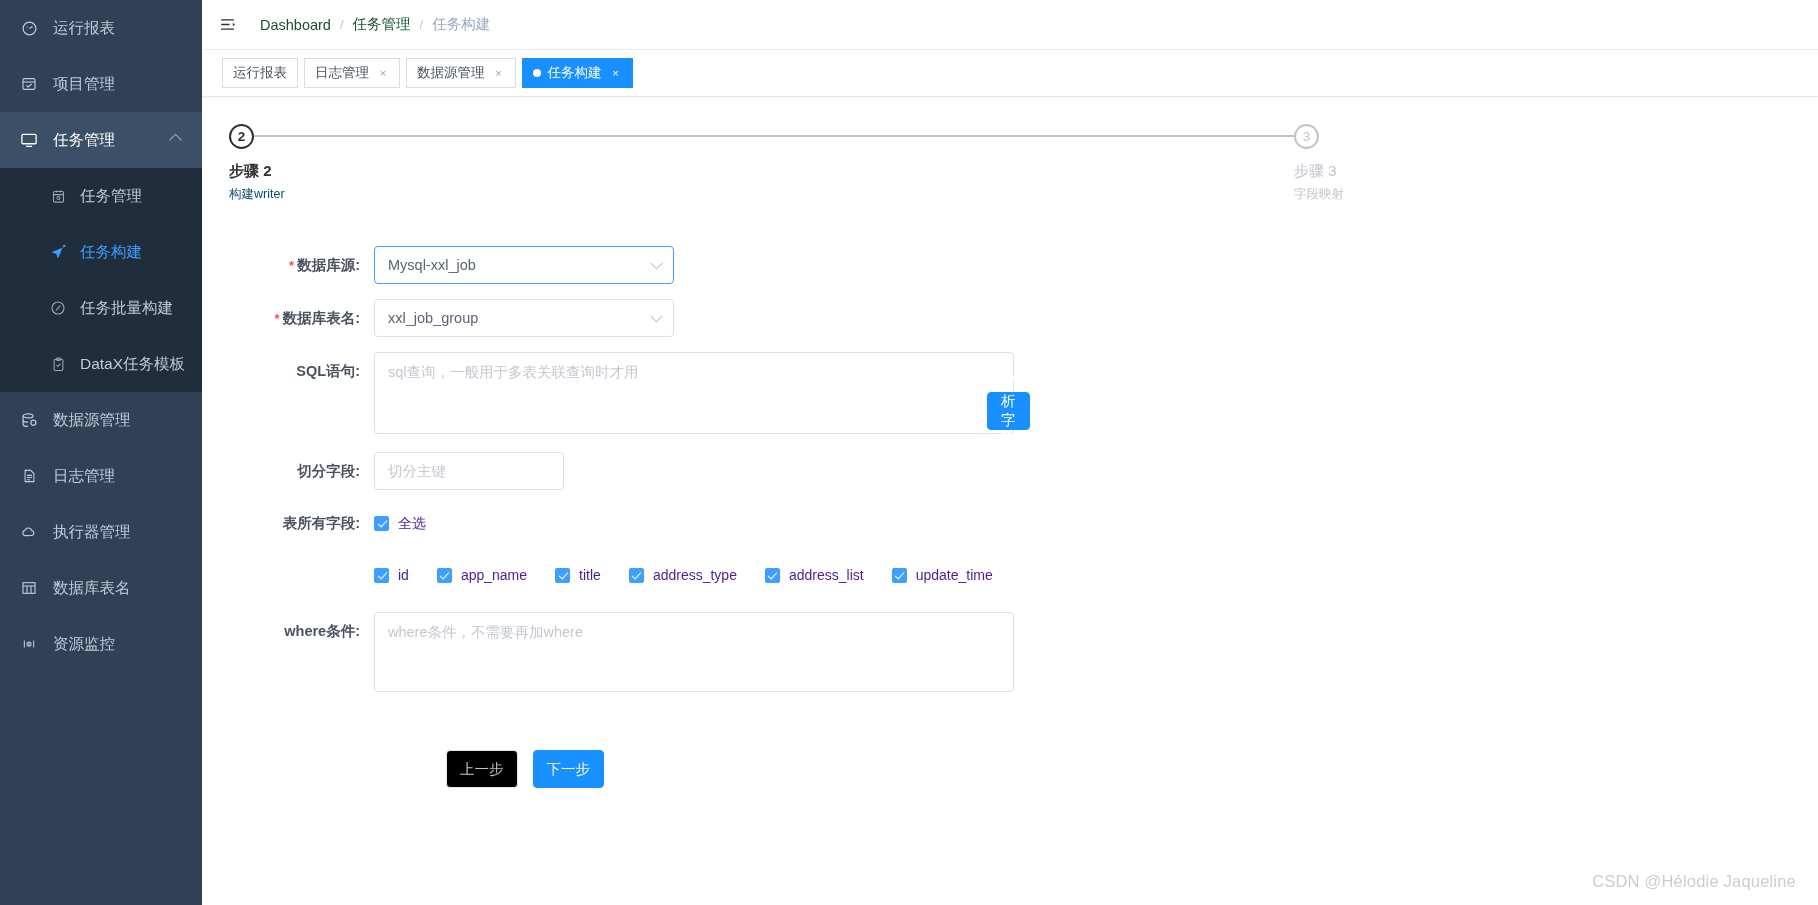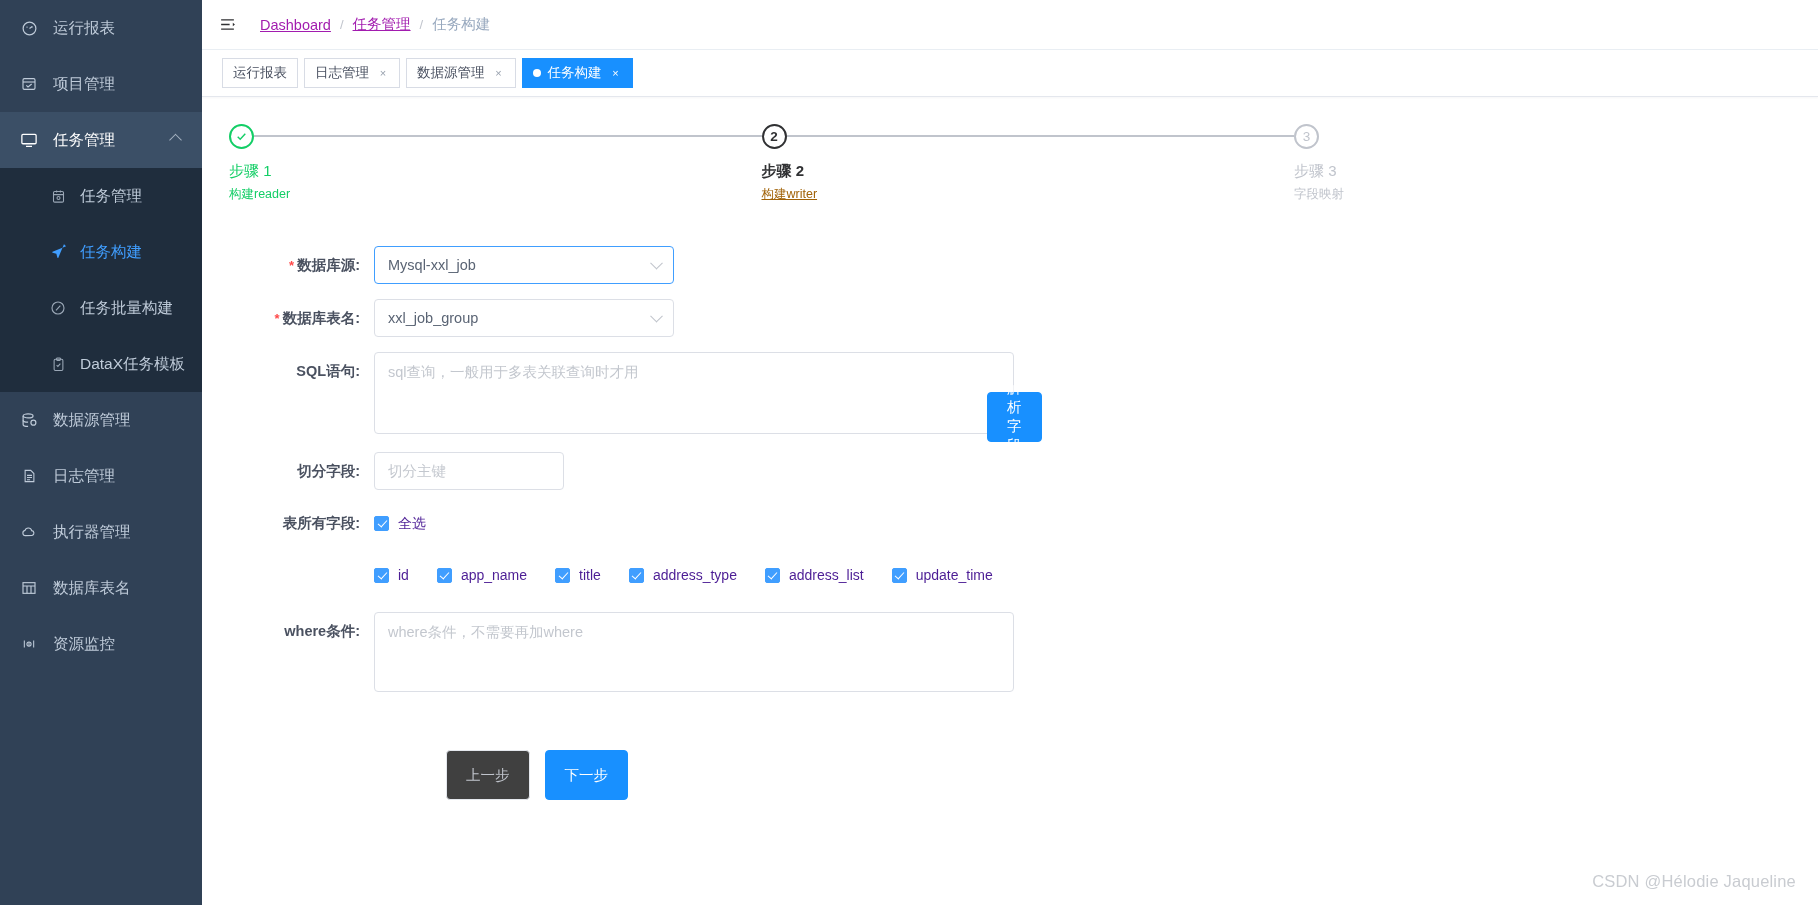--- a/index.html
+++ b/index.html
@@ -79,21 +79,21 @@
     padding-left: 14px;
   }
   .hamburger {
     width: 22px; height: 22px;
     display: flex; align-items: center; justify-content: center;
     cursor: pointer; color: #303133;
     margin-right: 22px;
   }
   .breadcrumb { display: flex; align-items: center; font-size: 14.5px; }
   .crumb { color: #4a5663; cursor: default; }
-  .crumb.link { color: #a21caf; cursor: pointer; text-decoration: underline; }
+  .crumb.link { color: #14532d; cursor: pointer; }
   .crumb.current { color: #97a8be; cursor: default; }
   .crumb-sep { color: #c0c4cc; margin: 0 9px; font-size: 13px; }
 
   
   .tagsview {
     height: 47px; min-height: 47px;
     background: #ffffff;
     border-bottom: 1px solid #e4e7ed;
     box-shadow: 0 1px 2px rgba(0,21,41,.04);
     display: flex; align-items: center;
@@ -165,21 +165,21 @@
     flex: 1; height: 2px; background: #c0c4cc; margin-left: 0px;
   }
   .step:last-child .step-line { display: none; }
   .step-main { padding-top: 11px; }
   .step-title { font-size: 15px; line-height: 1.4; }
   .step.finish .step-title { color: #13ce66; font-weight: normal; }
   .step.process .step-title { color: #303133; font-weight: bold; }
   .step.wait .step-title { color: #c0c4cc; }
   .step-desc { font-size: 12.5px; line-height: 1.6; margin-top: 3px; }
   .step.finish .step-desc { color: #13ce66; }
-  .step.process .step-desc { color: #a16207; text-decoration: underline; }
+  .step.process .step-desc { color: #0c4a6e; }
   .step.wait .step-desc { color: #c0c4cc; }
 
   
   .form { margin-top: 42px; }
   .form-row { display: flex; align-items: flex-start; margin-bottom: 14px; }
   .form-label {
     width: 150px; min-width: 150px;
     text-align: right;
     padding-right: 14px;
     font-size: 14.5px;
@@ -227,31 +227,31 @@
     border: 1px solid #dcdfe6; border-radius: 4px;
     background: #ffffff;
     padding: 0 13px;
     font-size: 14.5px; color: #303133;
     outline: none;
     font-family: "Liberation Sans", sans-serif;
   }
   .text-input::placeholder, .textarea-box::placeholder { color: #c3c7ce; }
 
   .btn {
-    height: 50px;
-    padding: 0 19px;
+    height: 38px;
+    padding: 0 13px;
     border-radius: 4px;
     font-size: 14.5px;
     cursor: pointer;
     border: 1px solid transparent;
     font-family: "Liberation Sans", sans-serif;
     display: inline-flex; align-items: center; justify-content: center;
   }
   .btn-primary { background: #1890ff; color: #ffffff; border-color: #1890ff; }
-  .btn-default { background: #404040; color: #c0c4cc; border-color: #e4e7ed; }
+  .btn-default { background: #000000; color: #c0c4cc; border-color: #e4e7ed; }
 
   .parse-btn {
     position: absolute;
     left: 613px;
     top: 40px;
   }
 
   
   .cb-row { display: flex; align-items: center; flex-wrap: wrap; line-height: 38px; }
   .cb {
@@ -461,34 +461,20 @@
       <div class="tag active">
         <span class="dot"></span>
         <span>任务构建</span>
         <span class="closer">×</span>
       </div>
     </div>
 
     <div class="content">
 
       <div class="steps">
-        <div class="step finish">
-          <div class="step-head">
-            <div class="step-circle">
-              <svg width="13" height="13" viewBox="0 0 24 24" fill="none" stroke="currentColor" stroke-width="2.6">
-                <path d="M5 12.5l4.6 4.6L19 7"></path>
-              </svg>
-            </div>
-            <div class="step-line"></div>
-          </div>
-          <div class="step-main">
-            <div class="step-title">步骤 1</div>
-            <div class="step-desc">构建reader</div>
-          </div>
-        </div>
 
         <div class="step process">
           <div class="step-head">
             <div class="step-circle">2</div>
             <div class="step-line"></div>
           </div>
           <div class="step-main">
             <div class="step-title">步骤 2</div>
             <div class="step-desc">构建writer</div>
           </div>

